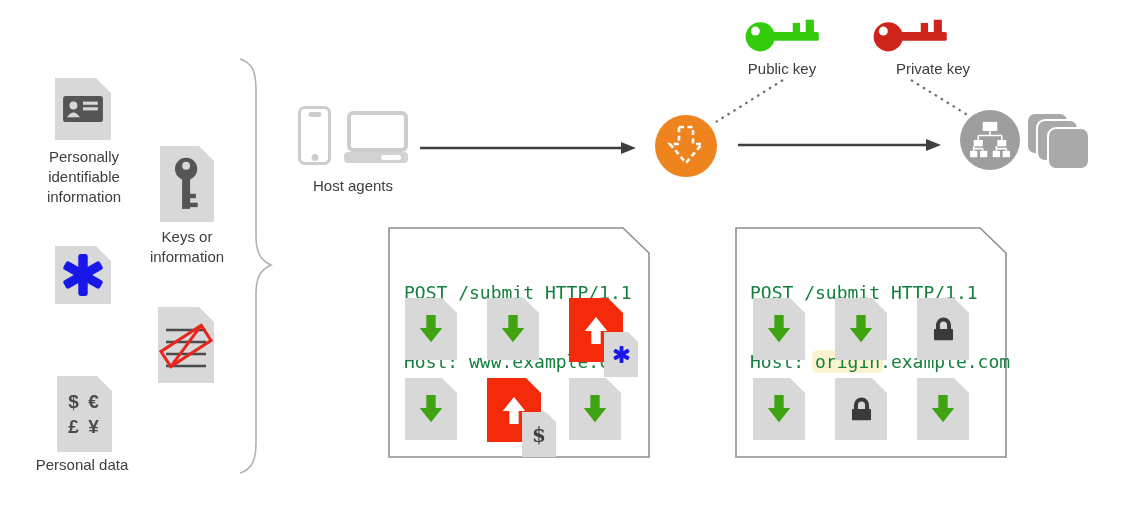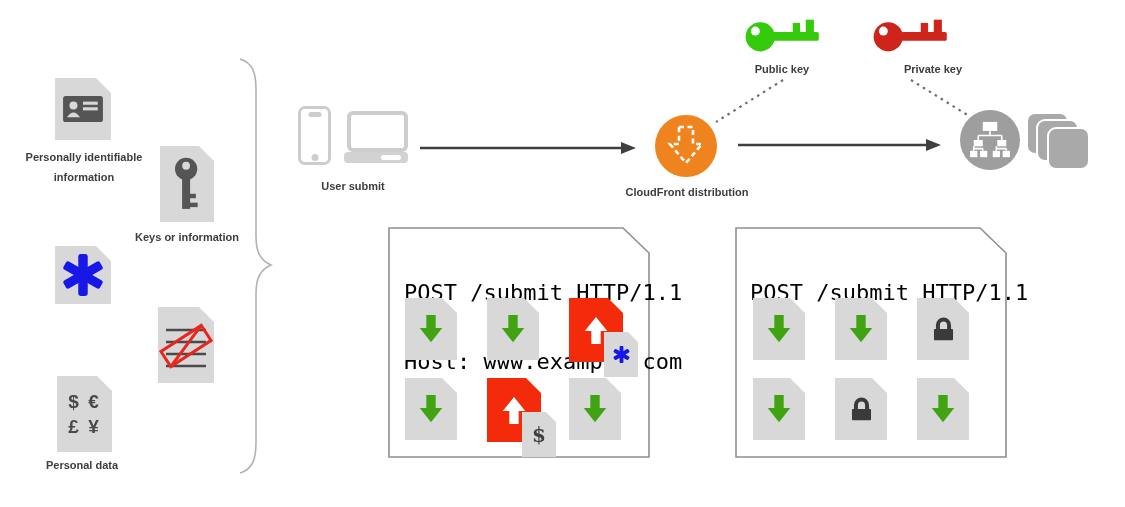--- a/index.html
+++ b/index.html
@@ -2,22 +2,22 @@
 <html style="--green: #3fa312; --red: #f32b0b; --blue: #1717e8; --orange: #ef831d; --key-green: #33cb0b; --key-red: #cf241b; --stamp: #e8261d; --hl: #fbf3cf;"><head>
 <meta charset="utf-8">
 <style>
   html,body{margin:0;padding:0;background:#fff;}
   #stage{
     position:relative;width:1125px;height:507px;background:#ffffff;overflow:hidden;
     font-family:"Liberation Sans",sans-serif;color:#3d3d3d;
   }
   .abs{position:absolute;}
   .lbl{
-    position:absolute;text-align:center;font-size:11px;line-height:20px;
-    color:#3d3d3d;transform:translateX(-50%);white-space:pre-line;font-weight:bold;
+    position:absolute;text-align:center;font-size:15px;line-height:20px;
+    color:#3d3d3d;transform:translateX(-50%);white-space:pre-line;
   }
   
   .doc{
     clip-path:polygon(0 0, calc(100% - 15px) 0, 100% 15px, 100% 100%, 0 100%);
     background:#d8d8d8;display:flex;align-items:center;justify-content:center;
   }
   .panel-doc{position:absolute;}
   .gray-doc{width:52px;height:62px;}
   .red-doc{width:54px;height:64px;background:var(--red);}
   .updoc{position:relative;width:54px;height:64px;}
@@ -27,22 +27,22 @@
     background:#d8d8d8;display:flex;align-items:center;justify-content:center;
   }
   .badge-sym{font-family:"DejaVu Serif",serif;font-size:20px;font-weight:bold;color:#3f3f3f;}
   .cell{position:relative;width:52px;height:62px;}
   .grid{
     position:absolute;display:grid;grid-template-columns:repeat(3,52px);
     grid-auto-rows:62px;column-gap:30px;row-gap:18px;
   }
   
   .reqtext{
-    position:absolute;font-family:"DejaVu Sans Mono",monospace;font-size:22px;
-    line-height:23px;color:#000000;white-space:pre;
+    position:absolute;font-family:"DejaVu Sans Mono",monospace;font-size:18px;
+    line-height:23px;color:#15803d;white-space:pre;
   }
   .hl{background:var(--hl);border-radius:6px;padding:1px 3px;margin:-1px -3px;}
   
   .currency{font-size:19px;font-weight:bold;color:#4a4a4a;line-height:25px;text-align:center;letter-spacing:2px;}
   
   .phone{
     position:absolute;width:27px;height:53px;background:#fff;border:3.5px solid #cdcdcd;border-radius:7px;
   }
   .phone .speaker{position:absolute;top:3px;left:50%;transform:translateX(-50%);width:13px;height:4.5px;border-radius:2.5px;background:#cdcdcd;}
   .phone .homedot{position:absolute;bottom:1.5px;left:50%;transform:translateX(-50%);width:7px;height:7px;border-radius:50%;background:#cdcdcd;}
@@ -136,28 +136,27 @@
   <div class="lbl" style="left:82px;top:455px;width:140px">Personal data</div>
 
   <div class="phone" style="left:298px;top:106px">
     <div class="speaker"></div>
     <div class="homedot"></div>
   </div>
   <div class="laptop-screen" style="left:347px;top:111px"></div>
   <div class="laptop-base" style="left:344px;top:152px">
     <div class="slot"></div>
   </div>
-  <div class="lbl" style="left:353px;top:176px;width:120px">User submit</div>
+  <div class="lbl" style="left:353px;top:176px;width:120px">Host agents</div>
 
   <div class="circle cf-circle" style="left:655px;top:115px">
     <svg viewBox="0 0 62 62" width="62" height="62">
       <path d="M24,12 h14 v17 h9 L31,48 L15,29 h9 z" fill="none" stroke="#fff" stroke-width="2.6" stroke-dasharray="5 3.5" stroke-linejoin="miter"></path>
     </svg>
   </div>
-  <div class="lbl" style="left:687px;top:182px;width:200px">CloudFront distribution</div>
 
   <svg class="abs" style="left:744px;top:12px" viewBox="0 0 96 52" width="78" height="43">
     <g fill="var(--key-green)">
       <circle cx="20" cy="30" r="18"></circle>
       <rect x="36" y="24" width="56" height="11" rx="2"></rect>
       <rect x="60" y="13" width="9" height="13"></rect>
       <rect x="76" y="9" width="10" height="17"></rect>
     </g>
     <circle cx="14" cy="23" r="5.5" fill="#fff"></circle>
   </svg>
@@ -267,20 +266,21 @@
         </div>
       </div>
   </div>
 
   <div class="abs" style="left:735px;top:227px;width:272px;height:231px;z-index:2">
     <svg width="272" height="231" viewBox="0 0 272 231">
       <path d="M1,1 H245 L271,26 V230 H1 Z" fill="#ffffff" stroke="#8f8f8f" stroke-width="1.6"></path>
     </svg>
     <div class="reqtext" style="left:15px;top:8px">
       <div>POST /submit HTTP/1.1</div>
+      <div><span>Host: </span><span class="hl">origin</span><span>.example.com</span></div>
     </div>
     <div class="grid" style="left:18px;top:71px">
         <div class="cell">
           <div class="doc gray-doc">
             <svg viewBox="0 0 32 34" width="30" height="32">
               <polygon points="11,2 21,2 21,16 28,16 16,31 4,16 11,16" fill="var(--green)"></polygon>
             </svg>
           </div>
         </div>
         <div class="cell">

